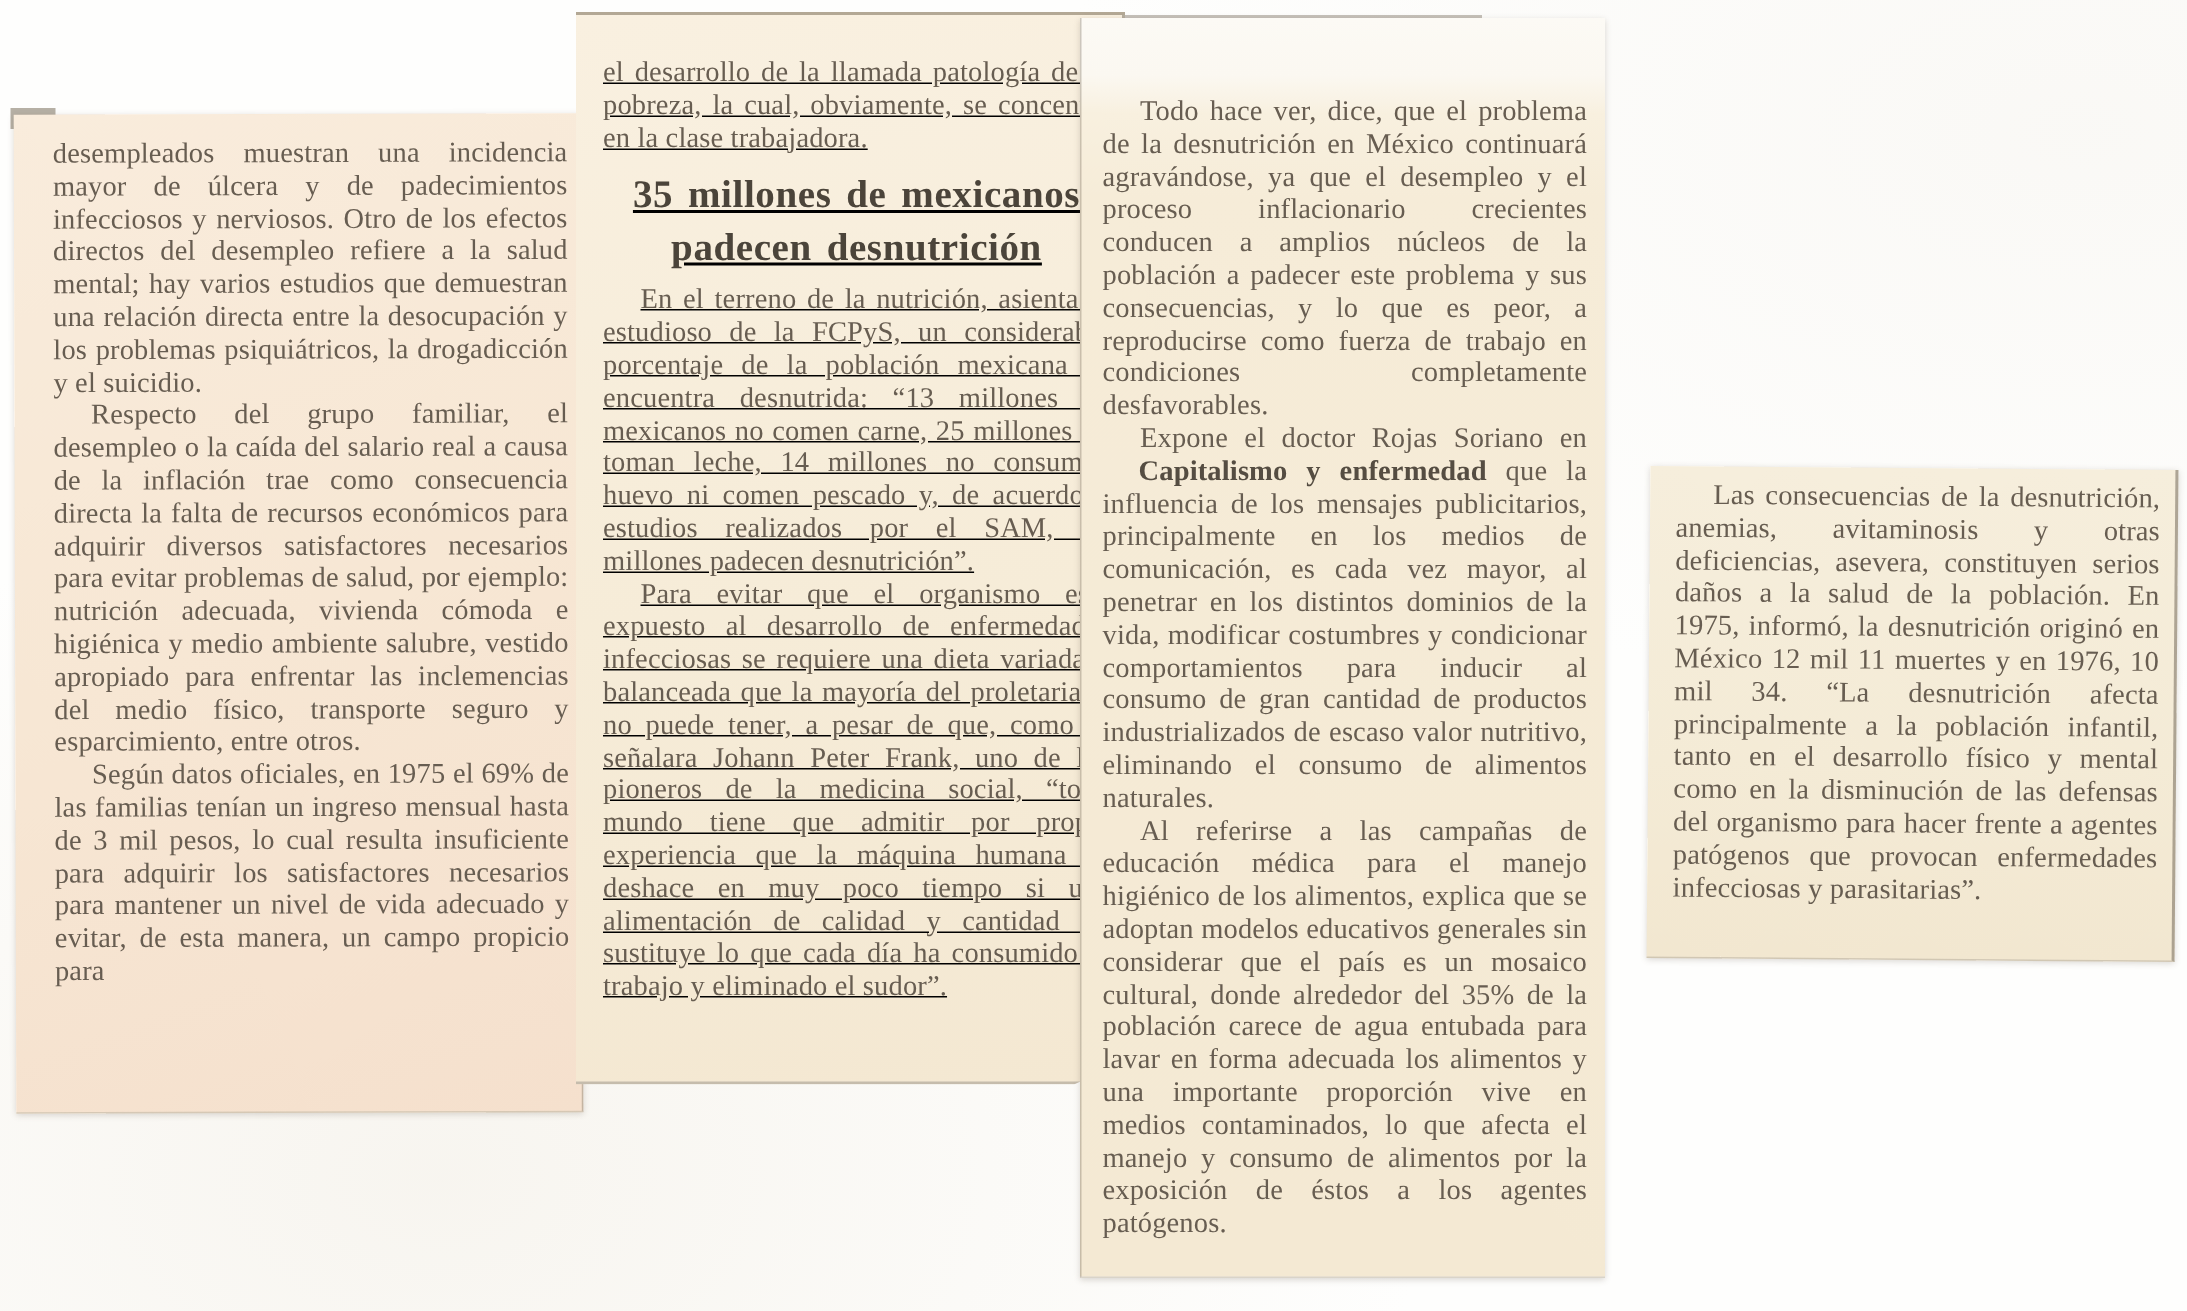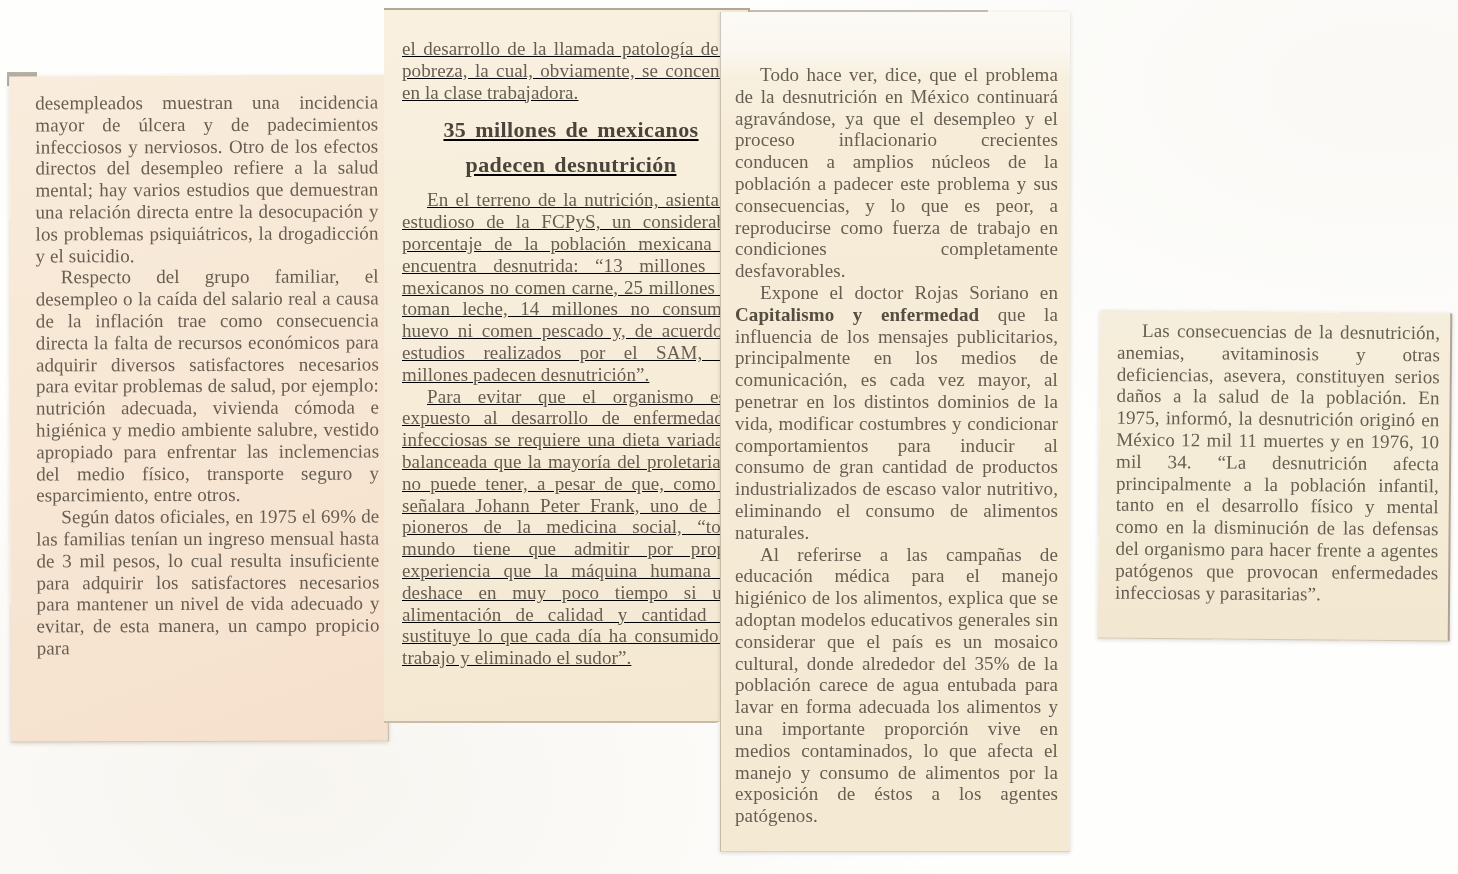--- a/index.html
+++ b/index.html
@@ -81,31 +81,32 @@
     font-size: 19px;
     line-height: 21.8px;
     text-align: justify;
     color: #675d51;
     letter-spacing: 0.1px;
   }
   p.indent { text-indent: 25px; }
   p.noindent { text-indent: 0; }
   h1.headline {
     margin: 9px 0 7px 0;
-    font-size: 22px;
+    font-size: 26px;
     line-height: 35px;
     font-weight: bold;
     text-align: center;
     color: #4b443a;
     letter-spacing: 0.4px;
     word-spacing: 3px;
   }
   strong.booktitle {
     font-weight: bold;
     color: #554d42;
+    margin-left: 24px;
   }
 </style>
 </head>
 <body>
 
 <div class="scan">
 
   <div class="corner-notch"></div>
   <div class="edge-artifact"></div>
 

